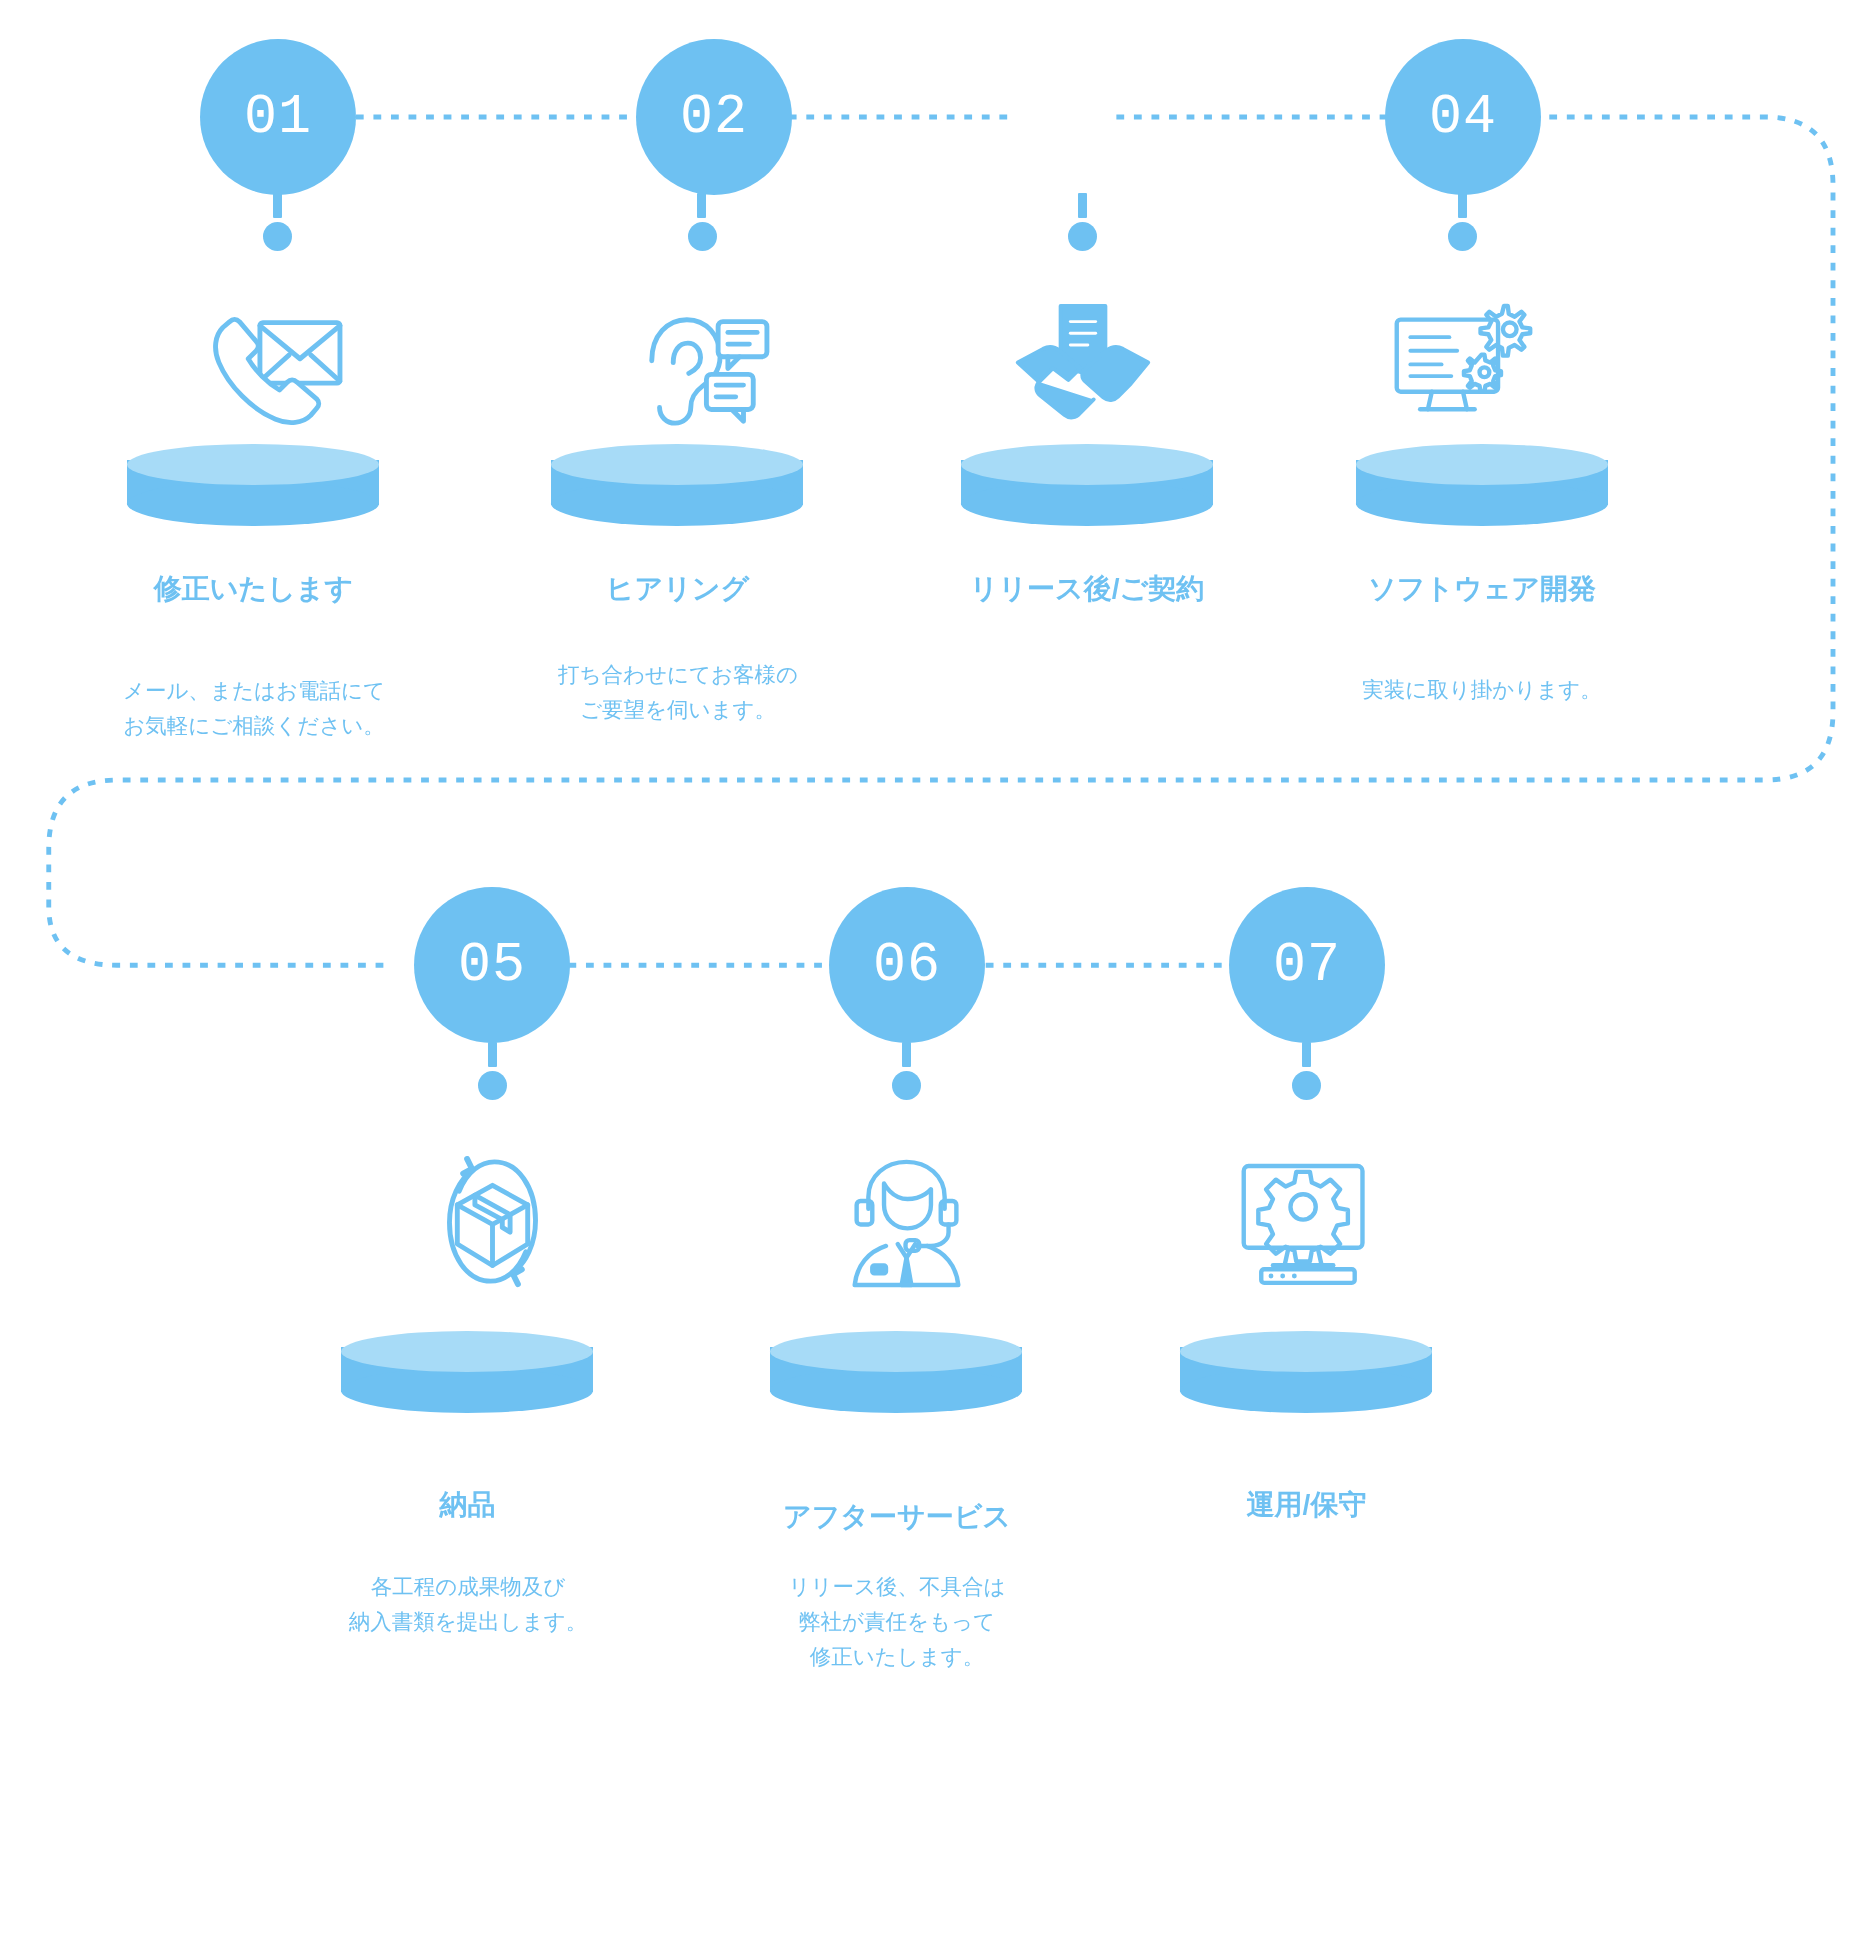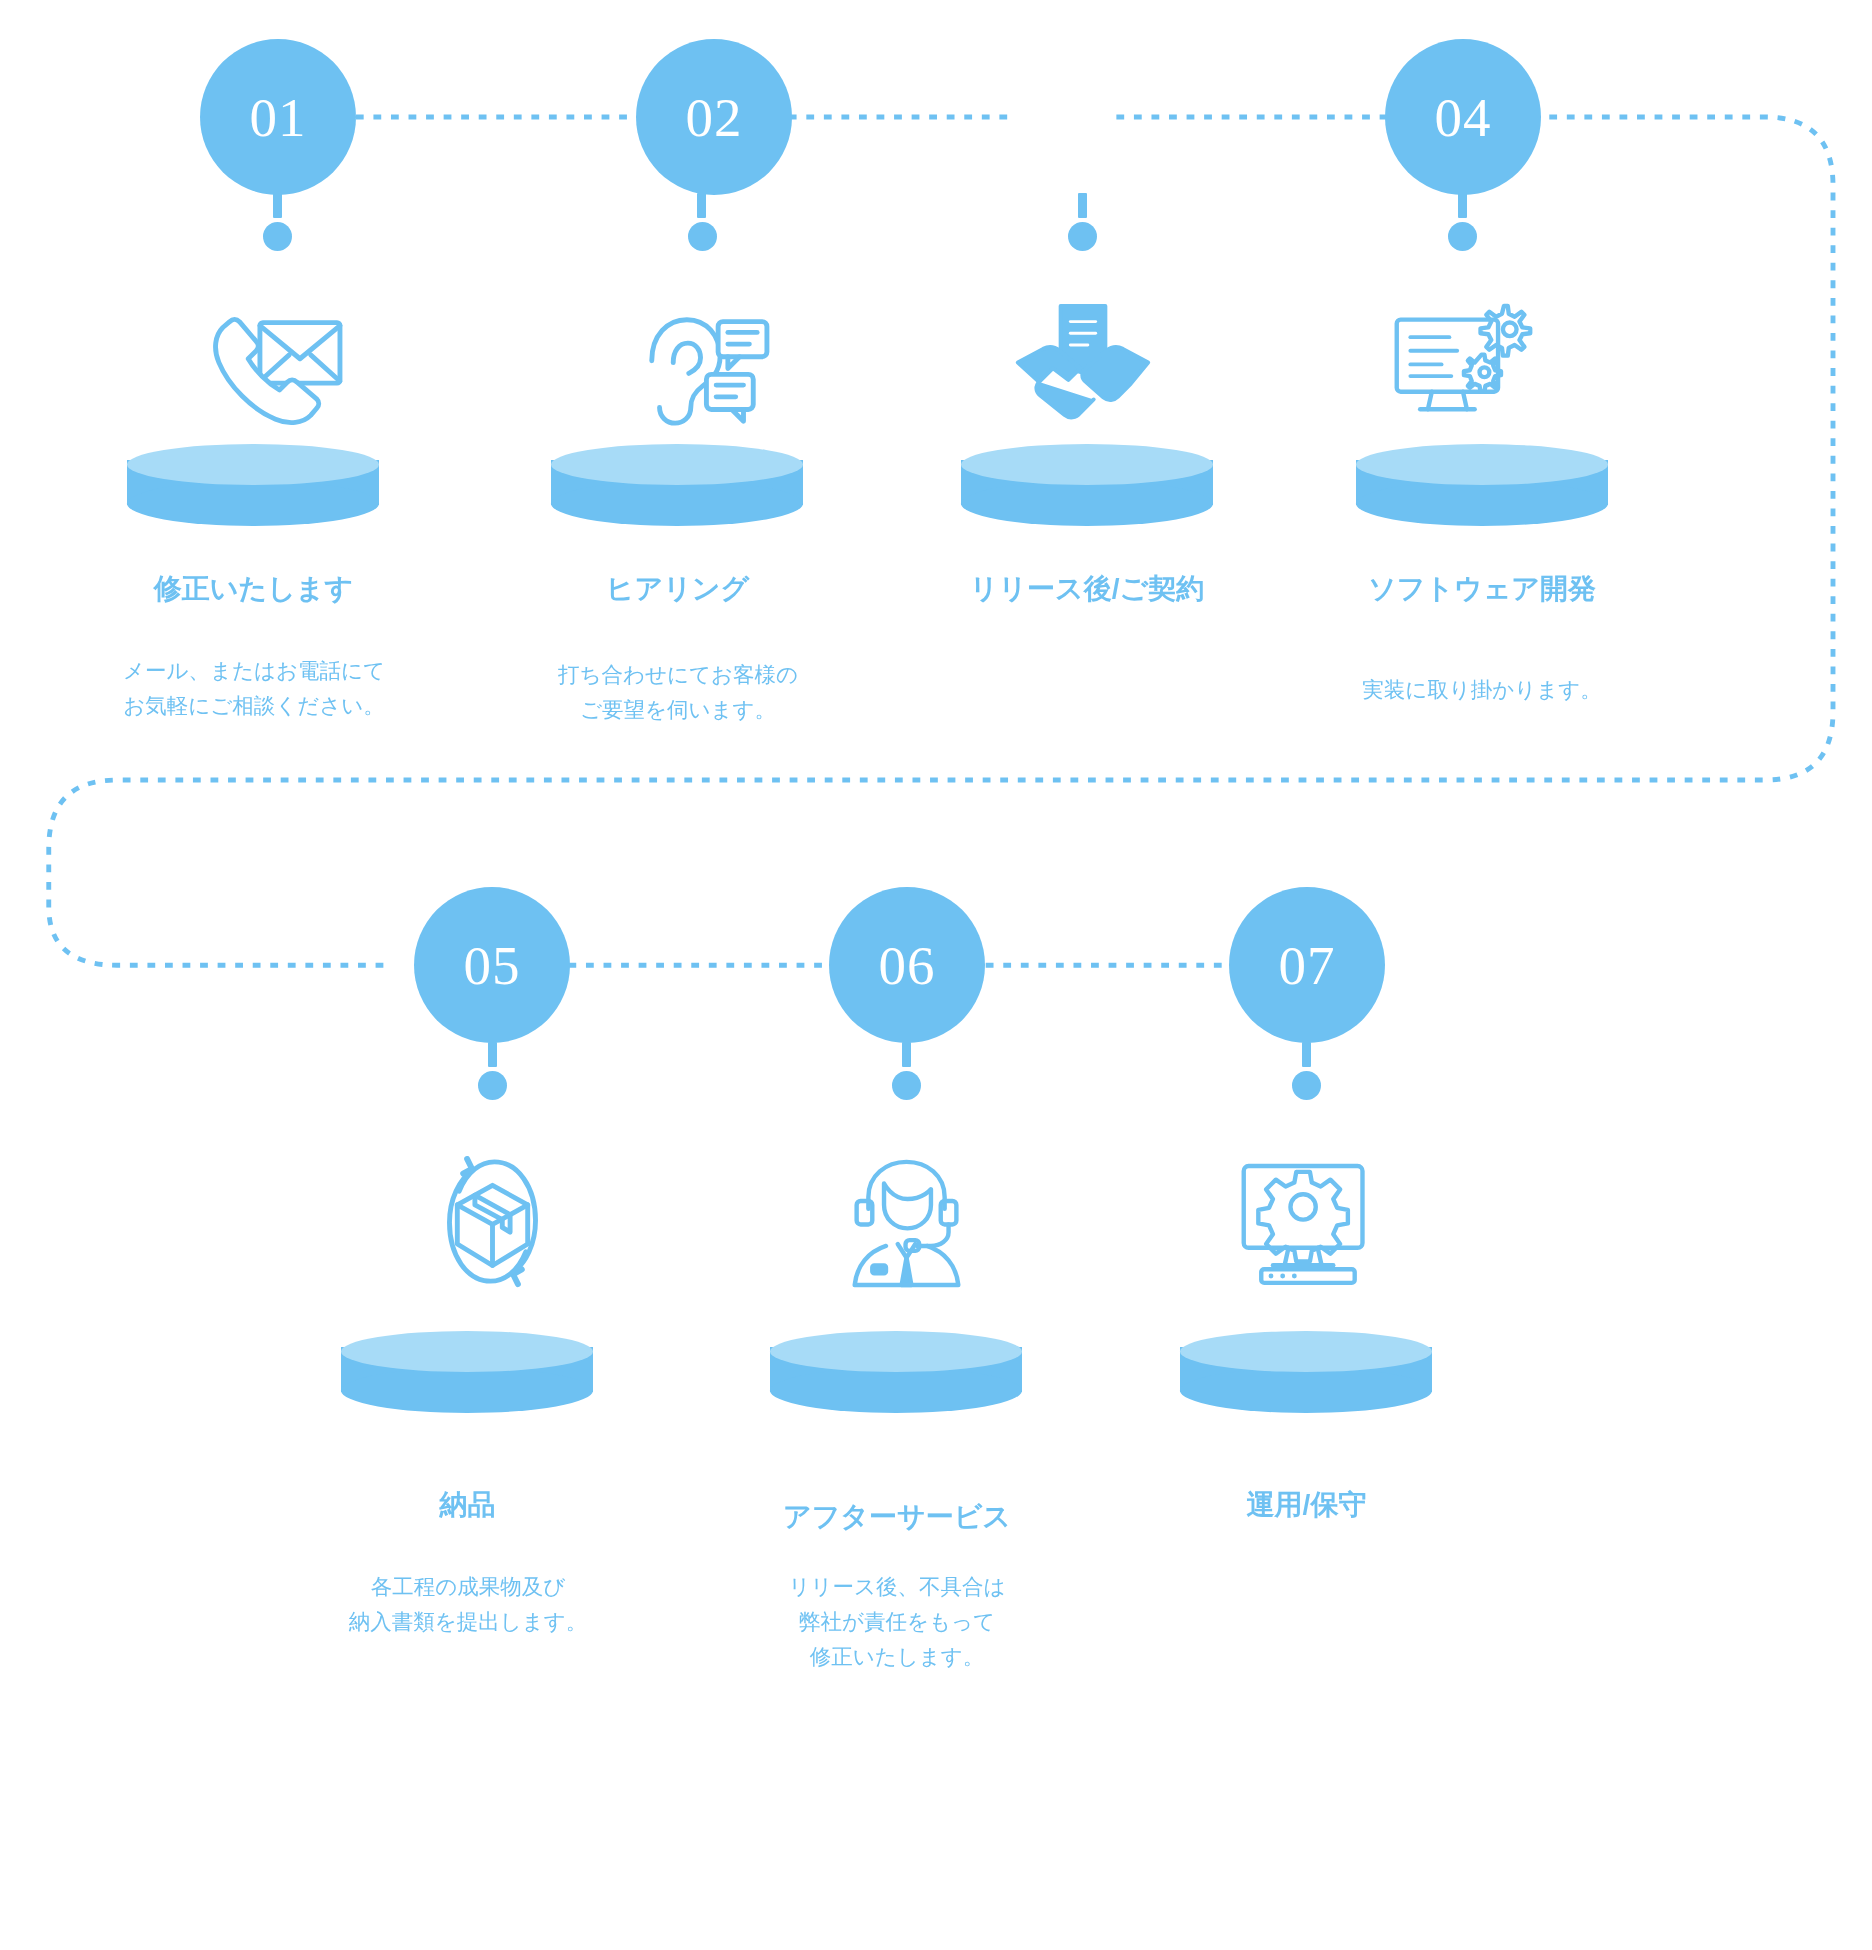--- a/index.html
+++ b/index.html
@@ -12,21 +12,21 @@
   .stage{position:relative;width:1872px;height:1950px;background:#fff;}
 
   
   .connector{position:absolute;left:0;top:0;width:1872px;height:1950px;pointer-events:none;}
 
   
   .badge{
     position:absolute;width:156px;height:156px;border-radius:50%;
     background:#6ec1f2;display:flex;align-items:center;justify-content:center;
     color:#ffffff;font-size:55px;font-weight:400;letter-spacing:1px;
-    font-family:Liberation Serif, serif;
+    font-family:Liberation Mono, monospace;
   }
   .badge-stem{
     position:absolute;width:8.8px;height:25px;background:#6ec1f2;border-radius:1px;
   }
   .badge-dot{
     position:absolute;width:29px;height:29px;border-radius:50%;background:#6ec1f2;
   }
 
   
   .iconwrap{position:absolute;width:195px;height:137px;display:flex;align-items:flex-end;justify-content:center;}
@@ -91,21 +91,21 @@
 
   <div class="podium" style="left:127px;top:444px;">
     <div class="body"></div>
       <div class="bottom"></div>
       <div class="top"></div>
   </div>
 
   <div class="step-title" style="left:122px;top:571px;width:263px;">
     <span>修正いたします</span>
   </div>
-  <div class="step-desc" style="left:98px;top:654px;width:312px;">
+  <div class="step-desc" style="left:98px;top:674px;width:312px;">
     <div>メール、またはお電話にて</div>
     <div>お気軽にご相談ください。</div>
   </div>
 
   <div class="badge" style="left:636px;top:39px;">
     <span>02</span>
   </div>
   <div class="badge-stem" style="left:697px;top:193px;"></div>
   <div class="badge-dot" style="left:688px;top:222px;"></div>
 

